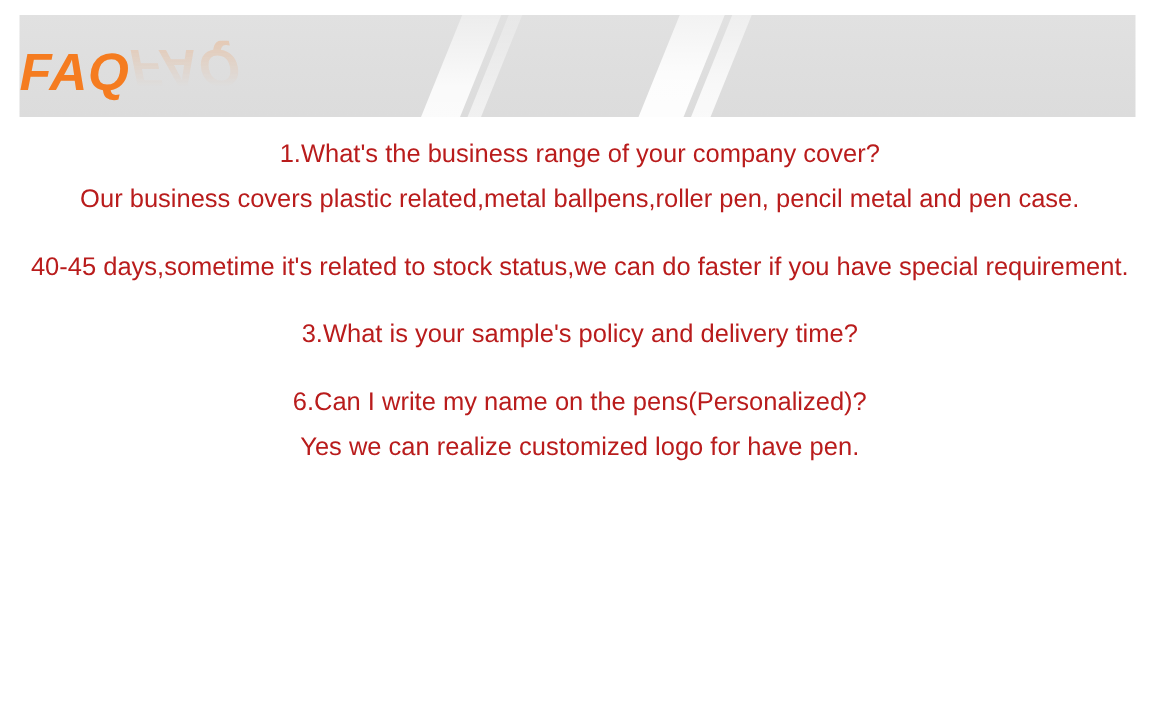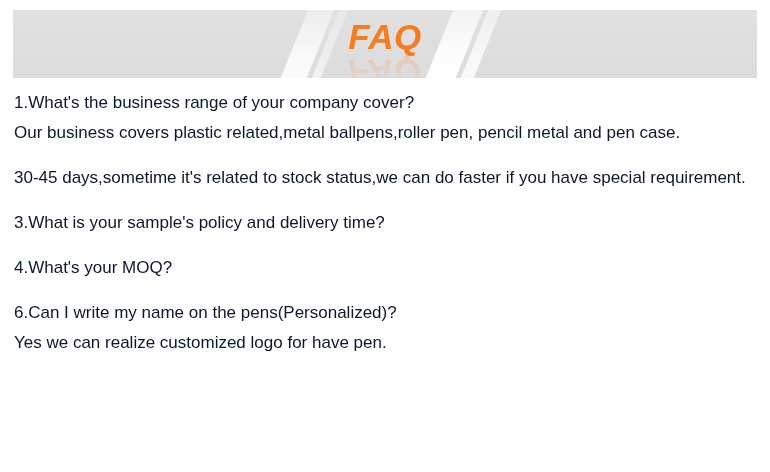--- a/index.html
+++ b/index.html
@@ -59,21 +59,21 @@
     background: linear-gradient(180deg, rgba(255,255,255,0.25) 0%, rgba(255,255,255,0.80) 55%, rgba(255,255,255,0.95) 100%);
   }
 
   .faq-title-wrap {
     position: absolute;
     left: 0;
     top: 0;
     width: 744px;
     height: 68px;
     display: flex;
-    flex-direction: column;
+    flex-direction: row;
     align-items: center;
     justify-content: flex-start;
   }
   .faq-title {
     margin-top: 9px;
     font-family: "Liberation Sans", sans-serif;
     font-size: 35px;
     font-weight: bold;
     font-style: italic;
     letter-spacing: 0.5px;
@@ -106,22 +106,23 @@
   }
   .faq-item {
     margin-bottom: 15px;
   }
   .faq-item:last-child { margin-bottom: 0; }
   .faq-question,
   .faq-answer {
     font-family: "Liberation Sans", sans-serif;
     font-size: 17px;
     line-height: 30px;
-    color: #0f172a;
+    color: #b91c1c;
     white-space: normal;
+    text-align: center;
   }
 </style>
 </head>
 <body>
 
 <div class="page">
 
   <div class="faq-banner">
     <div class="stripe stripe-a"></div>
     <div class="stripe stripe-b"></div>
@@ -134,29 +135,28 @@
   </div>
 
   <div class="faq-body">
 
     <div class="faq-item">
       <div class="faq-question">1.What's the business range of your company cover?</div>
       <div class="faq-answer">Our business covers plastic related,metal ballpens,roller pen, pencil metal and pen case.</div>
     </div>
 
     <div class="faq-item">
-      <div class="faq-answer">30-45 days,sometime it's related to stock status,we can do faster if you have special requirement.</div>
+      <div class="faq-answer">40-45 days,sometime it's related to stock status,we can do faster if you have special requirement.</div>
     </div>
 
     <div class="faq-item">
       <div class="faq-question">3.What is your sample's policy and delivery time?</div>
     </div>
 
     <div class="faq-item">
-      <div class="faq-question">4.What's your MOQ?</div>
     </div>
 
     <div class="faq-item">
       <div class="faq-question">6.Can I write my name on the pens(Personalized)?</div>
       <div class="faq-answer">Yes we can realize customized logo for have pen.</div>
     </div>
 
   </div>
 </div>
 

